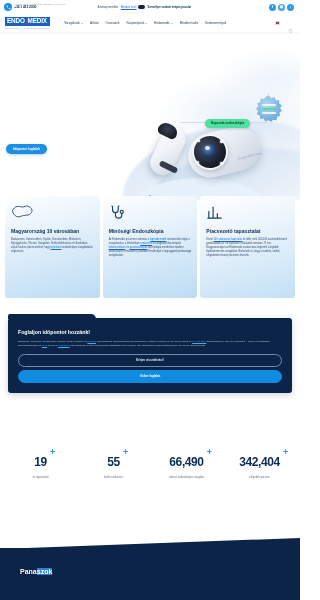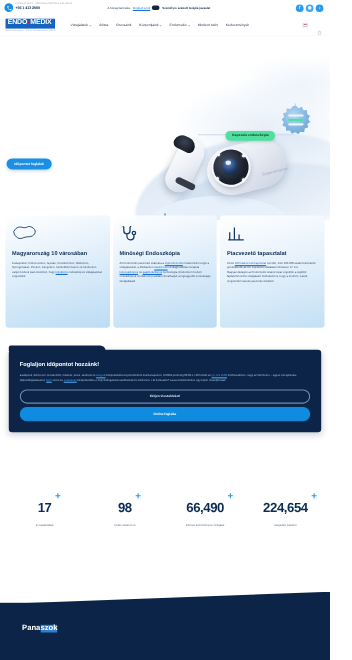--- a/index.html
+++ b/index.html
@@ -466,42 +466,42 @@
       <span>központunkba a helyi kollégáinkat alanthatnak be telefonon. Tűr borzasztó? Lássa hetetlenkedve egy képre mosolyhívást!</span>
     </div>
     <div class="btn btn-outline">Kérjen visszahívást!</div>
     <div class="btn btn-solid">Online foglalás</div>
   </div>
 </div>
 
 <div class="stats">
   <div class="stat">
     <div class="stat-num">
-      <span>17</span>
+      <span>19</span>
       <span class="stat-plus">+</span>
     </div>
     <div class="stat-lbl">év tapasztalat</div>
   </div>
   <div class="stat">
     <div class="stat-num">
-      <span>98</span>
+      <span>55</span>
       <span class="stat-plus">+</span>
     </div>
     <div class="stat-lbl">kiváló szakorvos</div>
   </div>
   <div class="stat">
     <div class="stat-num">
       <span>66,490</span>
       <span class="stat-plus">+</span>
     </div>
     <div class="stat-lbl">sikeres endoszkópos vizsgálat</div>
   </div>
   <div class="stat">
     <div class="stat-num">
-      <span>224,654</span>
+      <span>342,404</span>
       <span class="stat-plus">+</span>
     </div>
     <div class="stat-lbl">elégedett páciens</div>
   </div>
 </div>
 
 <div class="footer">
   <div class="footer-slant"></div>
   <div class="footer-h">
     <span>Pana</span><span class="sel">szok</span>

